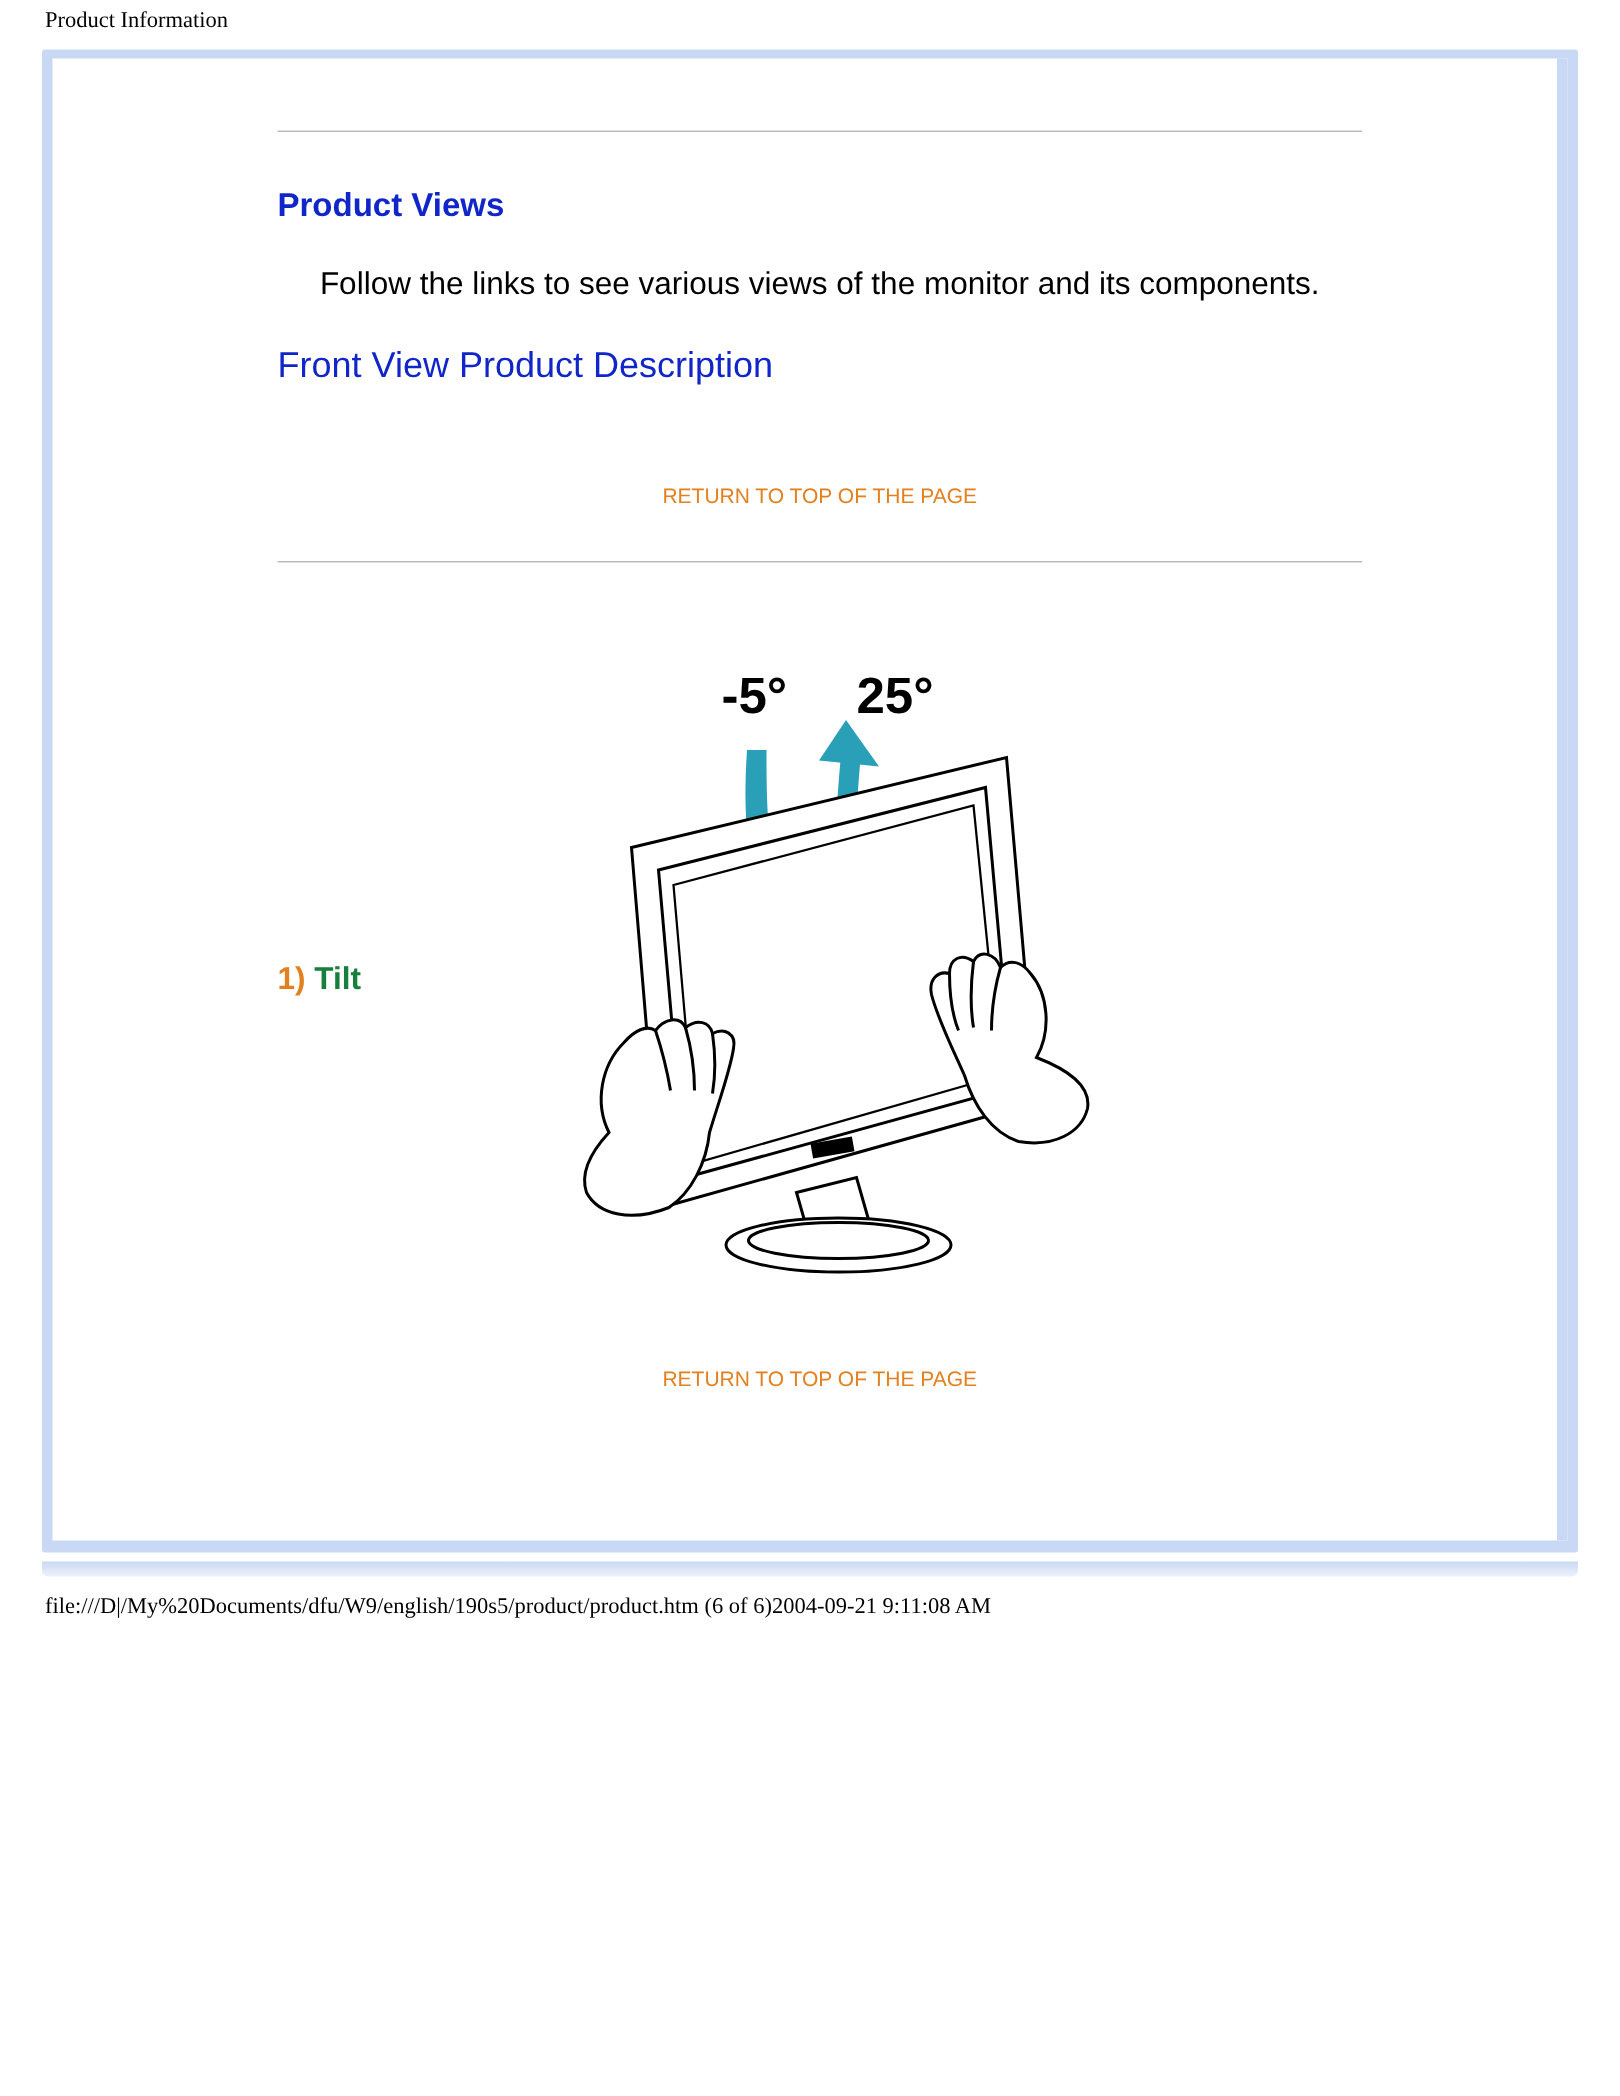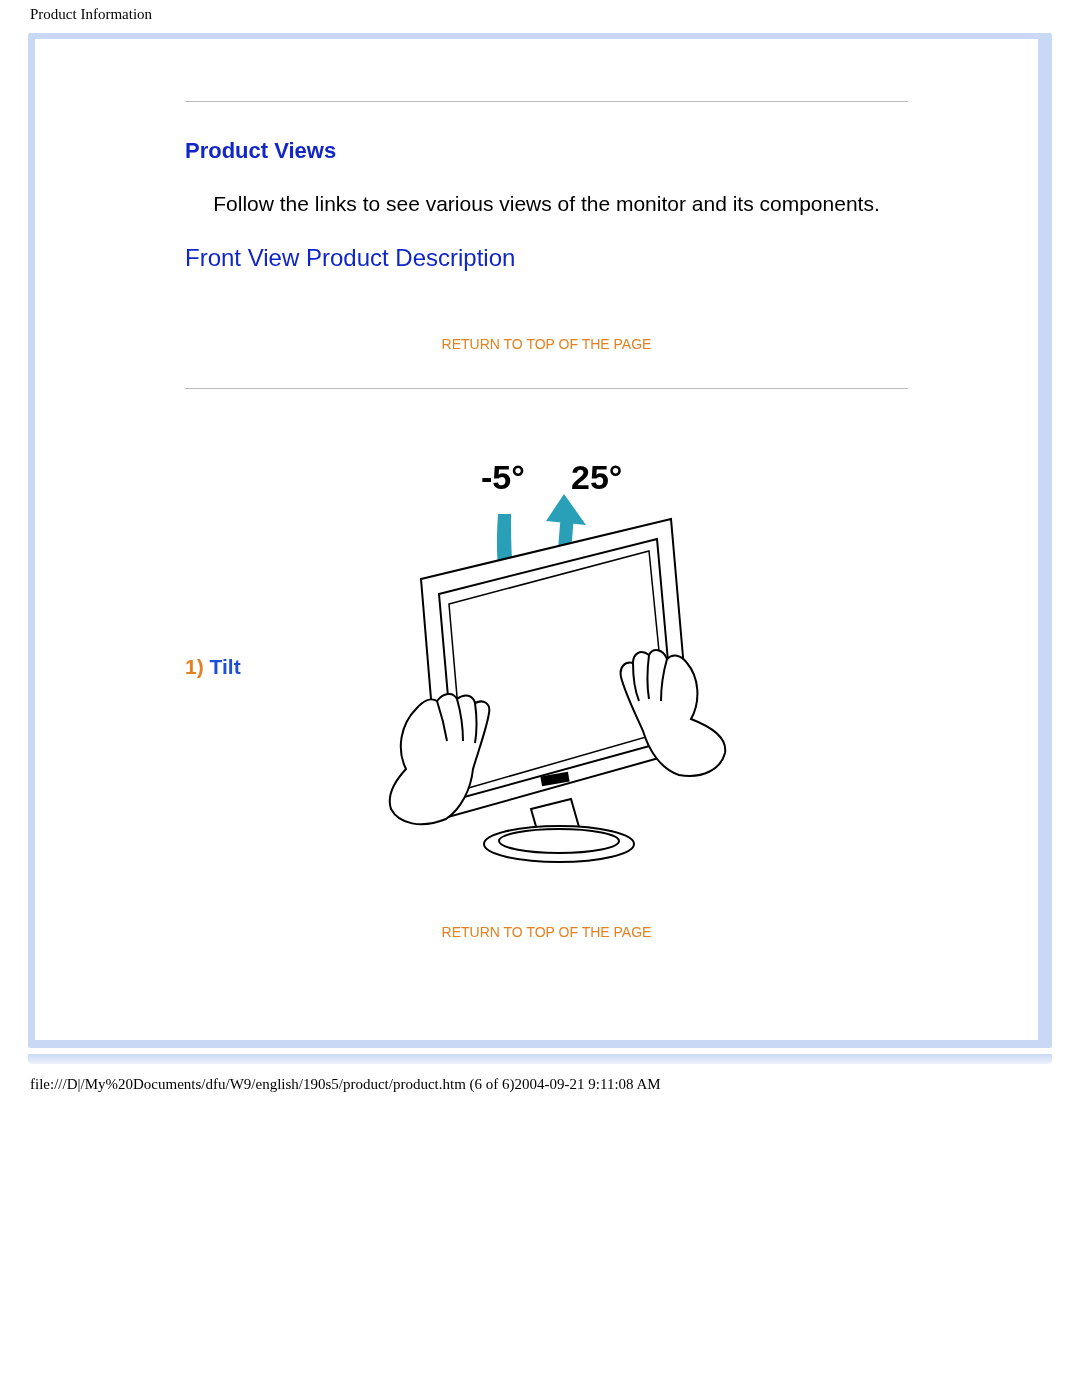--- a/index.html
+++ b/index.html
@@ -20,21 +20,21 @@
     margin: 10px 28px 6px 28px;
     padding: 6px 7px 8px 7px;
     border-radius: 2px;
   }
   .mid-frame {
     background: #ffffff;
     padding: 0 110px 0 130px;
     border-right: 7px solid #c9d8f4;
   }
   .content {
-    padding: 26px 20px 90px 20px;
+    padding: 12px 20px 90px 20px;
     color: #000000;
   }
   .rule {
     height: 1px;
     background: #bbbbbb;
     margin: 36px 0;
   }
   .h-blue {
     color: #1026c8;
     font-weight: bold;
@@ -72,21 +72,21 @@
     gap: 120px;
     margin-top: 60px;
     margin-bottom: 40px;
   }
   .tilt-label {
     font-weight: bold;
     font-size: 21px;
     white-space: nowrap;
   }
   .tilt-label .num { color: #e38120; }
-  .tilt-label .word { color: #1d4ed8; margin-top: 32px; }
+  .tilt-label .word { color: #15803d; margin-top: 32px; }
   .tilt-image {
     flex: 0 0 auto;
   }
   .footer-path {
     font-family: Liberation Serif, serif;
     font-size: 15px;
     color: #000000;
     padding: 12px 0 0 30px;
   }
   .bottom-edge {

